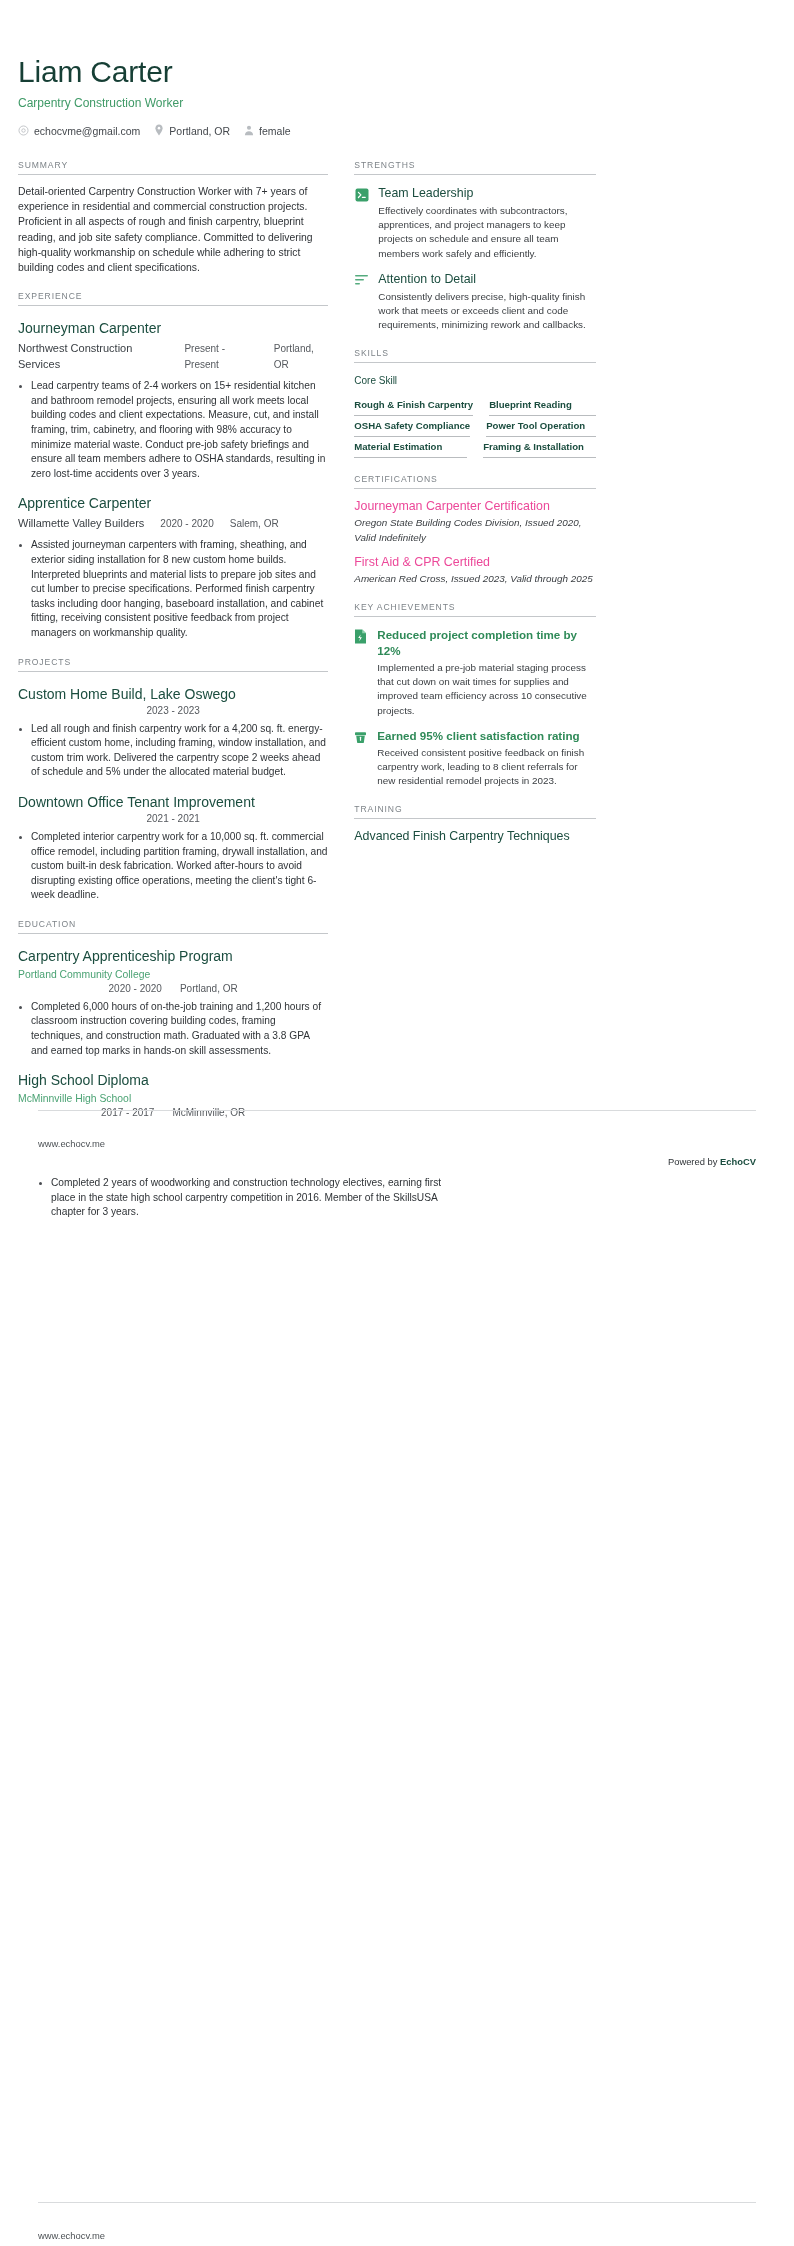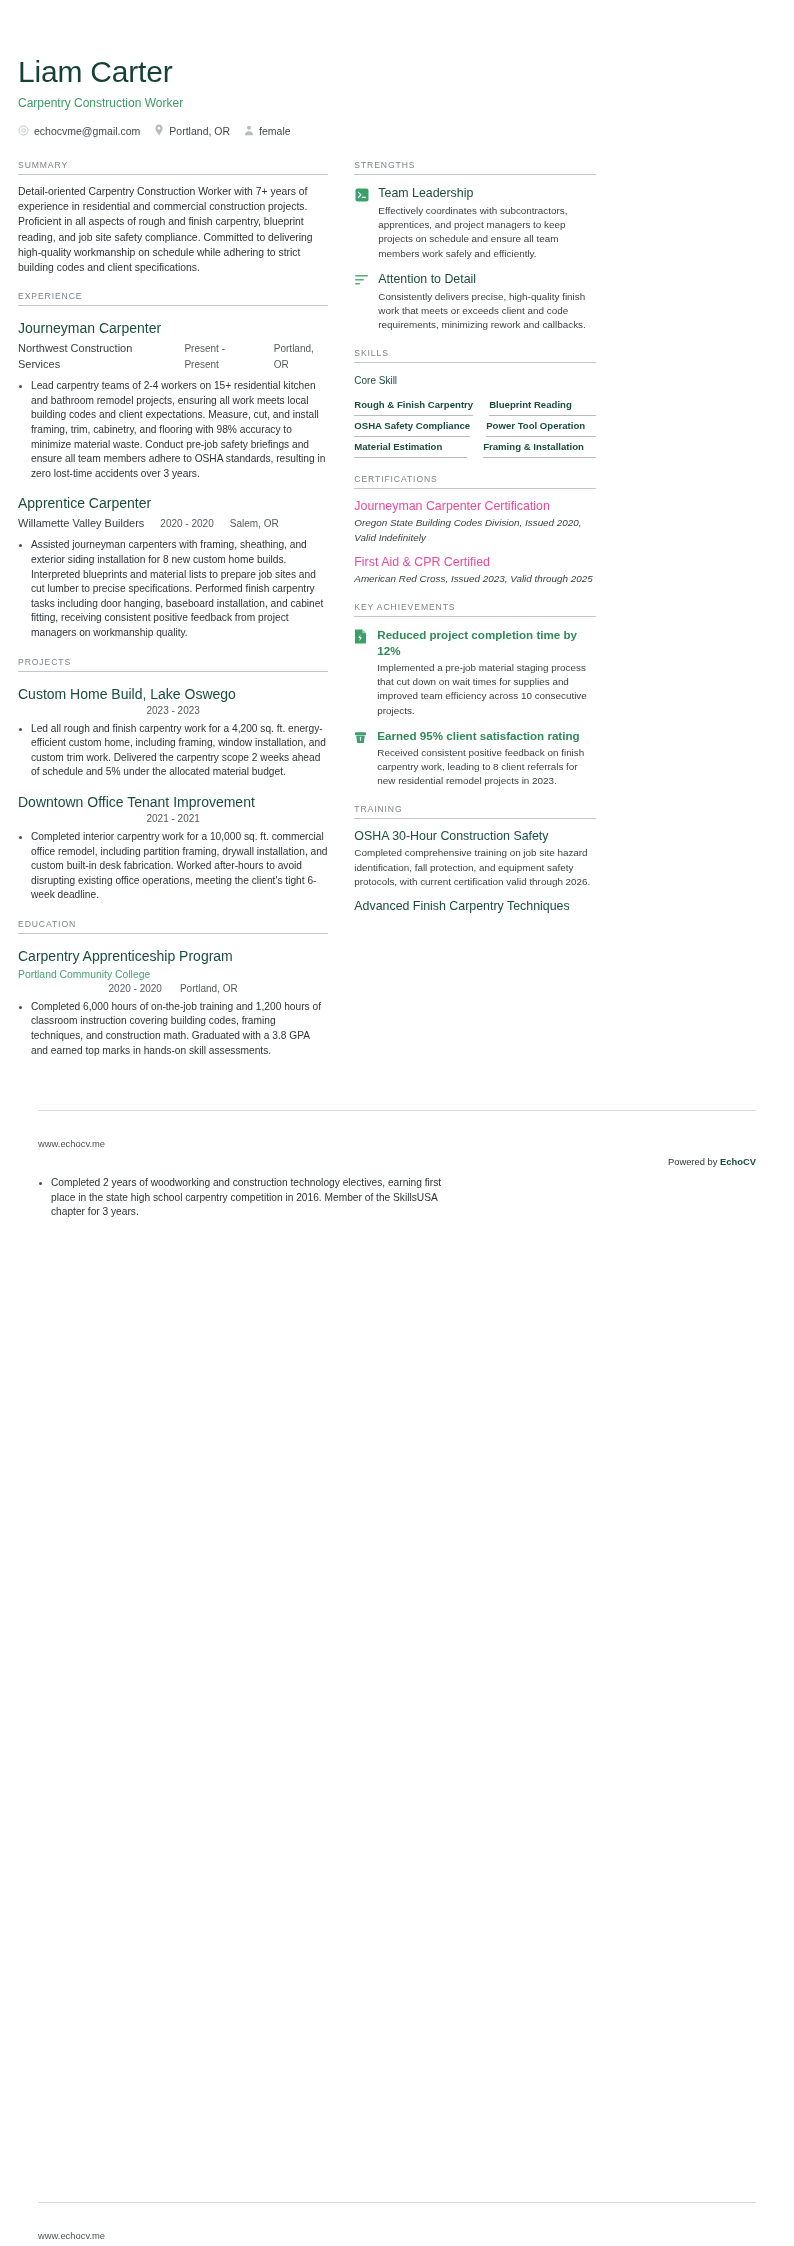--- a/index.html
+++ b/index.html
@@ -314,20 +314,28 @@
             <div class="e-sub-green">Portland Community College</div>
             <div class="e-dates-row">
               <span>2020 - 2020</span>
               <span>Portland, OR</span>
             </div>
             <ul class="bul">
               <li>Completed 6,000 hours of on-the-job training and 1,200 hours of classroom instruction covering building codes, framing techniques, and construction math. Graduated with a 3.8 GPA and earned top marks in hands-on skill assessments.</li>
             </ul>
           </div>
 
+          <div class="entry">
+            <div class="e-title">High School Diploma</div>
+            <div class="e-sub-green">McMinnville High School</div>
+            <div class="e-dates-row">
+              <span>2017 - 2017</span>
+              <span>McMinnville, OR</span>
+            </div>
+          </div>
         </div>
 
       </div>
 
       <div class="col-r">
 
         <div class="sec">
           <div class="sec-t">STRENGTHS</div>
           <div class="rule"></div>
 
@@ -423,24 +431,20 @@
               <div class="ach-h">Earned 95% client satisfaction rating</div>
               <div class="ach-b">Received consistent positive feedback on finish carpentry work, leading to 8 client referrals for new residential remodel projects in 2023.</div>
             </div>
           </div>
         </div>
 
         <div class="sec">
           <div class="sec-t">TRAINING</div>
           <div class="rule"></div>
           <div class="trn">
-            <div class="trn-t">OSHA 30-Hour Construction Safety</div>
-            <div class="trn-b">Completed comprehensive training on job site hazard identification, fall protection, and equipment safety protocols, with current certification valid through 2026.</div>
-          </div>
-          <div class="trn">
             <div class="trn-t">Advanced Finish Carpentry Techniques</div>
           </div>
         </div>
 
       </div>
     </div>
   </div>
 
   <div class="foot foot-rule" id="foot1">
     <span>www.echocv.me</span>

